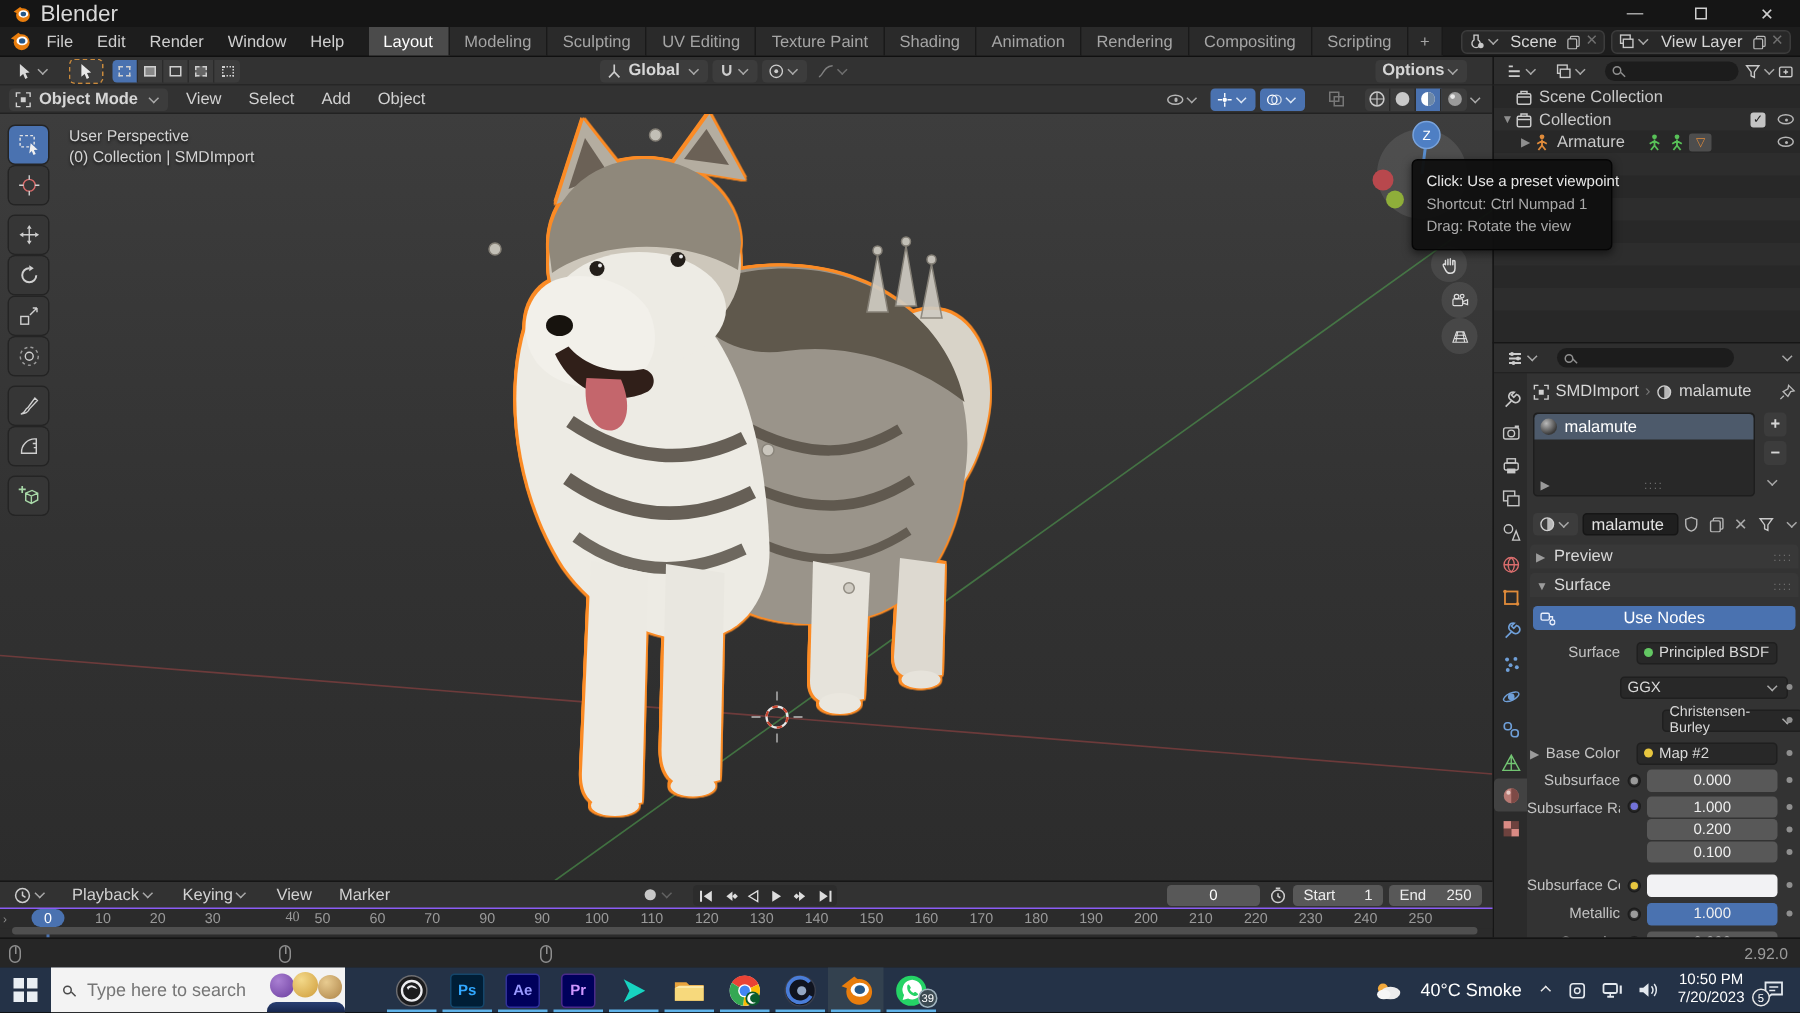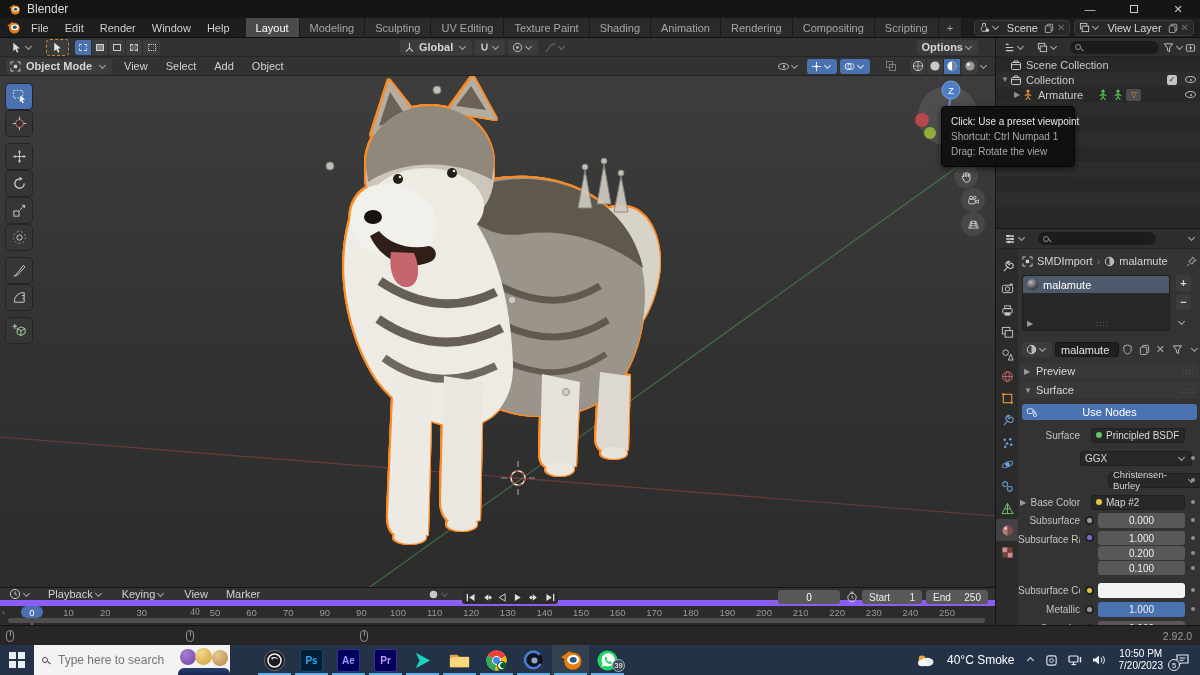--- a/index.html
+++ b/index.html
@@ -5,21 +5,21 @@
   html,body{margin:0;padding:0;background:#000;}
   *{box-sizing:border-box;font-family:"Liberation Sans","DejaVu Sans",sans-serif;}
   #app{position:relative;width:1200px;height:675px;overflow:hidden;background:#1d1d1d;color:#d6d6d6;font-size:11px;}
   .abs{position:absolute;}
   .flex{display:flex;align-items:center;}
   .cv{display:inline-block;width:5px;height:5px;border-right:1.3px solid #a9a9a9;border-bottom:1.3px solid #a9a9a9;transform:rotate(45deg);margin:0 3px 2px 3px;flex:none;}
   .cv.up{transform:rotate(-135deg);margin-top:4px;}
   svg{display:block;}
   
   #titlebar{left:0;top:0;width:1200px;height:18px;background:#151515;display:flex;align-items:center;}
-  #titlebar .title{color:#d9d9d9;font-size:12px;margin-left:6px;}
+  #titlebar .title{color:#d9d9d9;font-size:15px;margin-left:6px;}
   .winbtns{margin-left:auto;display:flex;height:100%;}
   .winbtn{width:44px;height:100%;display:flex;align-items:center;justify-content:center;color:#cfcfcf;font-size:11px;}
   .winbtn .sq{width:8px;height:8px;border:1px solid #cfcfcf;}
   
   #topbar{left:0;top:18px;width:1200px;height:20px;background:#1d1d1d;display:flex;align-items:center;border-bottom:1px solid #101010;}
   .menu-item{padding:0 8px;color:#cfcfcf;}
   #wstabs{display:flex;align-items:stretch;height:100%;margin-left:8px;}
   .wstab{padding:3px 10px;background:#2a2a2a;color:#a5a5a5;border-right:1px solid #191919;display:flex;align-items:center;}
   .wstab.active{background:#4b4b4b;color:#fff;}
   .wstab.add{padding:3px 8px;}
@@ -80,21 +80,21 @@
   .pfield{position:absolute;left:80px;width:87px;height:15px;background:#282828;border:1px solid #1f1f1f;border-radius:3px;display:flex;align-items:center;padding:0 4px;color:#d9d9d9;font-size:10px;}
   .pfield .dot{width:6px;height:6px;border-radius:50%;margin-right:4px;flex:none;}
   .pslider{position:absolute;left:80px;width:87px;height:15px;background:#585858;border-radius:3px;color:#f0f0f0;font-size:10px;display:flex;align-items:center;justify-content:center;overflow:hidden;}
   .pslider.full{background:#4a72b0;}
   .kdot{position:absolute;left:173px;width:4px;height:4px;border-radius:50%;background:#8f8f8f;}
   .phead{height:16px;background:#383838;border-radius:3px 3px 0 0;display:flex;align-items:center;color:#d8d8d8;padding:0 4px;}
   .phead .tw{font-size:8px;color:#9c9c9c;width:12px;}
   .grip{margin-left:auto;color:#6e6e6e;font-size:8px;letter-spacing:1px;}
   
   #timeline{left:0;top:587px;width:995px;height:38px;background:#2b2b2b;border-top:1px solid #161616;position:absolute;}
-  #tlheader{height:18px;background:#323232;border-bottom:6px solid #8b5cf6;display:flex;align-items:center;padding:0 5px;position:relative;}
+  #tlheader{height:18px;background:#323232;border-bottom:1px solid #8b5cf6;display:flex;align-items:center;padding:0 5px;position:relative;}
   #tlruler{position:relative;height:13px;background:#2b2b2b;}
   .tick{position:absolute;top:1px;color:#9a9a9a;font-size:9.5px;transform:translateX(-50%);}
   #curframe-pill{position:absolute;top:0px;width:22px;height:12px;background:#4a72b0;border-radius:6px;color:#fff;font-size:9.5px;display:flex;align-items:center;justify-content:center;transform:translateX(-50%);}
   #tlscroll{position:absolute;left:8px;right:10px;bottom:2px;height:5px;background:#4f4f4f;border-radius:3px;}
   .transport{display:flex;align-items:center;background:#2c2c2c;border-radius:3px;position:absolute;left:462px;top:2px;}
   .tbtn{width:16px;height:14px;display:flex;align-items:center;justify-content:center;}
   .framefield{position:absolute;left:778px;top:2px;width:62px;height:14px;background:#585858;border-radius:3px;color:#fff;display:flex;align-items:center;justify-content:center;font-size:10px;}
   .sefield{position:absolute;top:2px;height:14px;background:#585858;border-radius:3px;color:#eee;display:flex;align-items:center;font-size:10px;padding:0 7px;justify-content:space-between;}
   
   #statusbar{left:0;top:625px;width:1200px;height:20px;background:#262626;border-top:1px solid #141414;display:flex;align-items:center;position:absolute;}
@@ -430,20 +430,24 @@
       <g>
         <circle cx="948" cy="40" r="30" fill="rgba(210,210,210,.12)"></circle>
         <line x1="948" y1="40" x2="951" y2="16" stroke="#5a8fd0" stroke-width="2"></line>
         <circle cx="922" cy="44" r="7" fill="#b8484d"></circle>
         <circle cx="930" cy="57" r="6" fill="#8fae3a"></circle>
         <circle cx="951" cy="14" r="9" fill="#4e7fc4" stroke="#79a3dc"></circle>
         <text x="951" y="17.5" font-size="9" fill="#fff" text-anchor="middle">Z</text>
       </g>
     </svg>
 
+    <div id="vp-overlay-text" class="abs">
+      <div>User Perspective</div>
+      <div>(0) Collection | SMDImport</div>
+    </div>
 
     <div id="vptoolbar" class="abs">
         <div class="vtool active">
           <svg width="15" height="15" viewBox="0 0 16 16">
             <rect x="1.5" y="1.5" width="10" height="8" fill="none" stroke="#e4e4e4" stroke-dasharray="2 1.6"></rect>
             <path d="M9 7 L14 11.5 L11.3 11.8 L12.6 14.6 L11 15.3 L9.8 12.4 L8 14.2 Z" fill="#f0f0f0"></path>
           </svg>
         </div>
         <div class="vtool">
           <svg width="15" height="15" viewBox="0 0 16 16">

